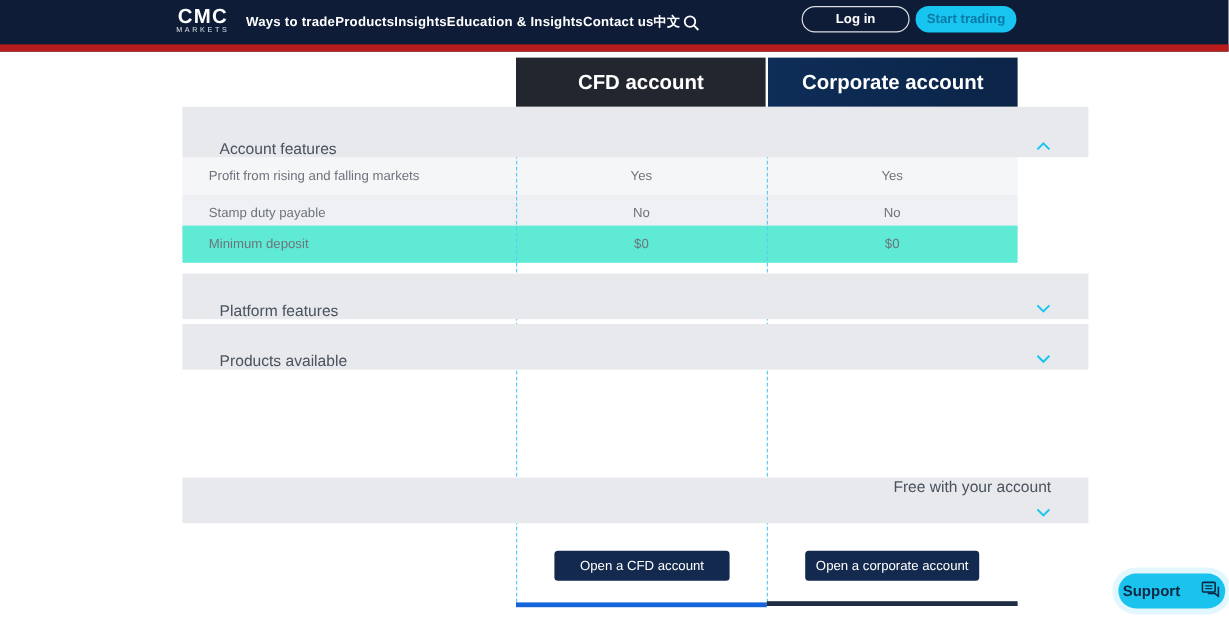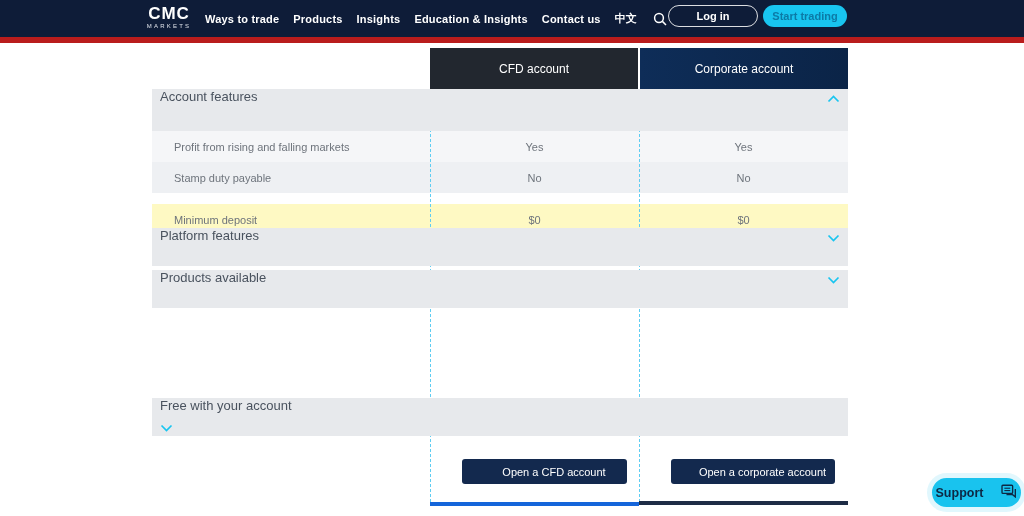--- a/index.html
+++ b/index.html
@@ -5,58 +5,58 @@
   html,body{margin:0;padding:0;background:#fff;}
   .page{position:relative;width:1024px;height:516px;background:#ffffff;overflow:hidden;
         font-family:"Liberation Sans", sans-serif;}
 
   
   .nav{position:absolute;left:0;top:0;width:1024px;height:37px;background:#0e1c38;
        border-bottom:6px solid #b91c1c;}
   .logo{position:absolute;left:138px;top:5px;width:62px;color:#fff;cursor:pointer;text-align:center;}
   .logo-main{font-size:17px;font-weight:700;letter-spacing:1px;line-height:17px;display:block;}
   .logo-sub{font-size:6px;letter-spacing:2.2px;display:block;margin-top:1px;color:#dfe3ea;}
-  .nav-items{position:absolute;left:205px;top:0;height:37px;display:flex;align-items:center;gap:14px;text-align:center;}
+  .nav-items{position:absolute;left:205px;top:0;height:37px;display:flex;align-items:center;gap:0;text-align:center;}
   .nav-item{color:#ffffff;font-size:11px;font-weight:700;letter-spacing:.2px;cursor:pointer;white-space:nowrap;}
   .search-btn{display:flex;align-items:center;cursor:pointer;margin-left:2px;}
   .login-btn{position:absolute;left:668px;top:5px;width:90px;height:22px;border:1px solid rgba(255,255,255,.85);
              border-radius:12px;background:transparent;color:#fff;font-size:11px;font-weight:700;
              display:flex;align-items:center;justify-content:center;cursor:pointer;box-sizing:border-box;}
   .start-btn{position:absolute;left:763px;top:5px;width:84px;height:22px;border-radius:12px;
              background:#18c5f0;color:#0c7aa6;font-size:11px;font-weight:700;
              display:flex;align-items:center;justify-content:center;cursor:pointer;}
 
   
   .content{position:absolute;left:152px;top:0;width:696px;height:516px;}
   .tab{position:absolute;top:48px;height:41px;width:208px;display:flex;align-items:center;
-       justify-content:center;color:#ffffff;font-size:12px;font-weight:400;cursor:pointer;z-index:3;}
+       justify-content:center;color:#ffffff;font-size:17px;font-weight:700;cursor:pointer;z-index:3;}
   .tab-cfd{left:278px;background:#22272f;}
   .tab-corp{left:488px;background:linear-gradient(90deg,#0e2d58,#0b2447);}
 
   .dash{position:absolute;top:89px;height:413px;width:0;border-left:1px dashed #5fcdf2;z-index:2;}
   .dash-1{left:278px;} .dash-2{left:487px;}
 
-  .acc-header{position:absolute;left:0;width:696px;background:#e7e9ec;z-index:3;
-              display:flex;align-items:flex-start;justify-content:space-between;
-              padding:0 8px;box-sizing:border-box;cursor:pointer;}
+  .acc-header{position:absolute;left:0;width:755px;background:#e7e9ec;z-index:3;
+              display:flex;align-items:flex-end;justify-content:space-between;
+              padding:0 31px;box-sizing:border-box;cursor:pointer;}
   .acc-title{font-size:13px;color:#49525e;}
   .h-expanded{top:89px;height:42px;}
   .h-c0{top:228px;height:38px;} .h-c1{top:270px;height:38px;} .h-c2{top:312px;height:38px;}
   .h-c3{top:355px;height:38px;} .h-c4{top:398px;height:38px;flex-direction:column;}
 
   .row{position:absolute;left:0;width:696px;height:31px;z-index:1;}
-  .r0{top:131px;background:#f5f6f8;} .r1{top:162px;background:#eef0f3;} .r2{top:204px;background:#fef9c3;}
+  .r0{top:131px;background:#f5f6f8;} .r1{top:162px;background:#eef0f3;} .r2{top:188px;background:#5eead4;}
   .cell-feature{position:absolute;left:22px;top:0;height:31px;display:flex;align-items:center;
                 font-size:11px;color:#6e747c;}
   .cell-val{position:absolute;top:0;height:31px;width:209px;display:flex;align-items:center;
             justify-content:center;font-size:11px;color:#6e747c;}
   .col-cfd{left:278px;} .col-corp{left:487px;}
 
   .open-btn{position:absolute;top:459px;height:25px;background:#13294e;color:#fff;font-size:11px;
-            display:flex;align-items:center;justify-content:center;border-radius:3px;cursor:pointer;z-index:3;padding-left:19px;}
+            display:flex;align-items:center;justify-content:center;border-radius:3px;cursor:pointer;z-index:3;}
   .open-cfd{left:310px;width:146px;} .open-corp{left:519px;width:145px;}
 
   .underline{position:absolute;height:4px;z-index:3;}
   .ul-cfd{top:502px;left:278px;width:209px;background:#1565da;}
   .ul-corp{top:501px;left:487px;width:209px;background:#1e2c45;}
 
   
   .support{position:absolute;left:932px;top:478px;width:89px;height:29px;border-radius:15px;
            background:#19c3ee;display:flex;align-items:center;justify-content:center;gap:18px;
            color:#0d2844;font-size:12.5px;font-weight:700;cursor:pointer;

